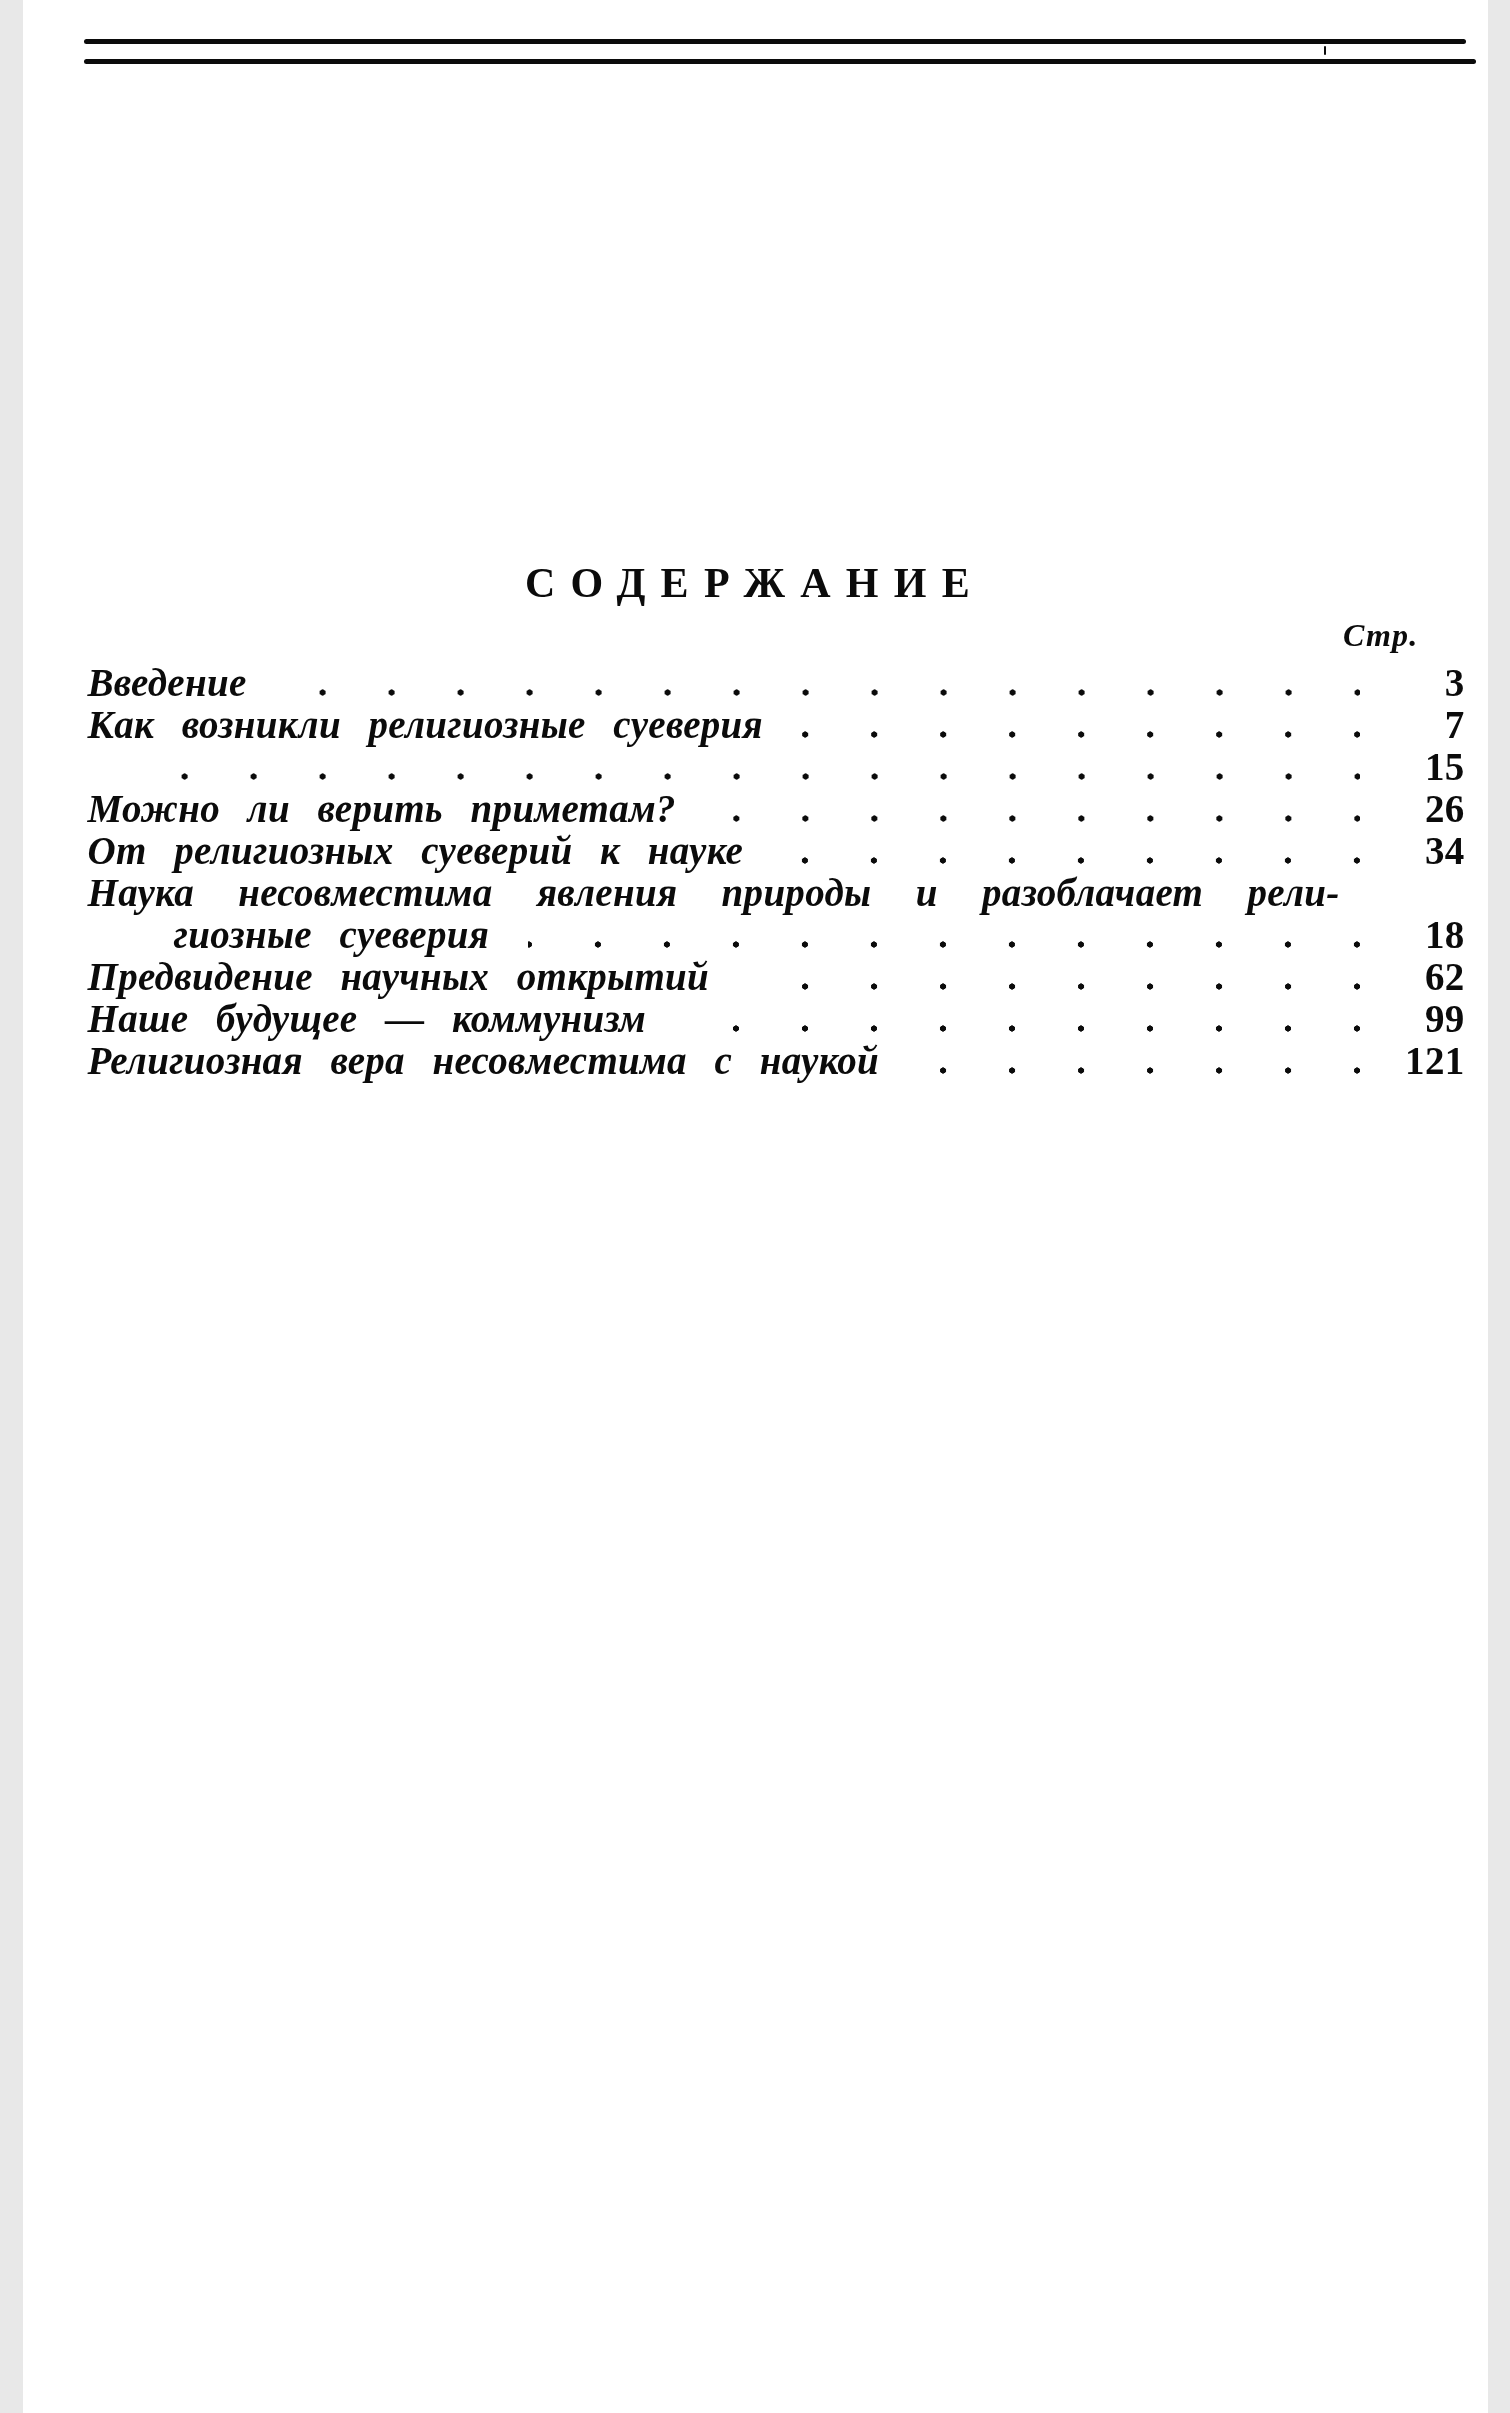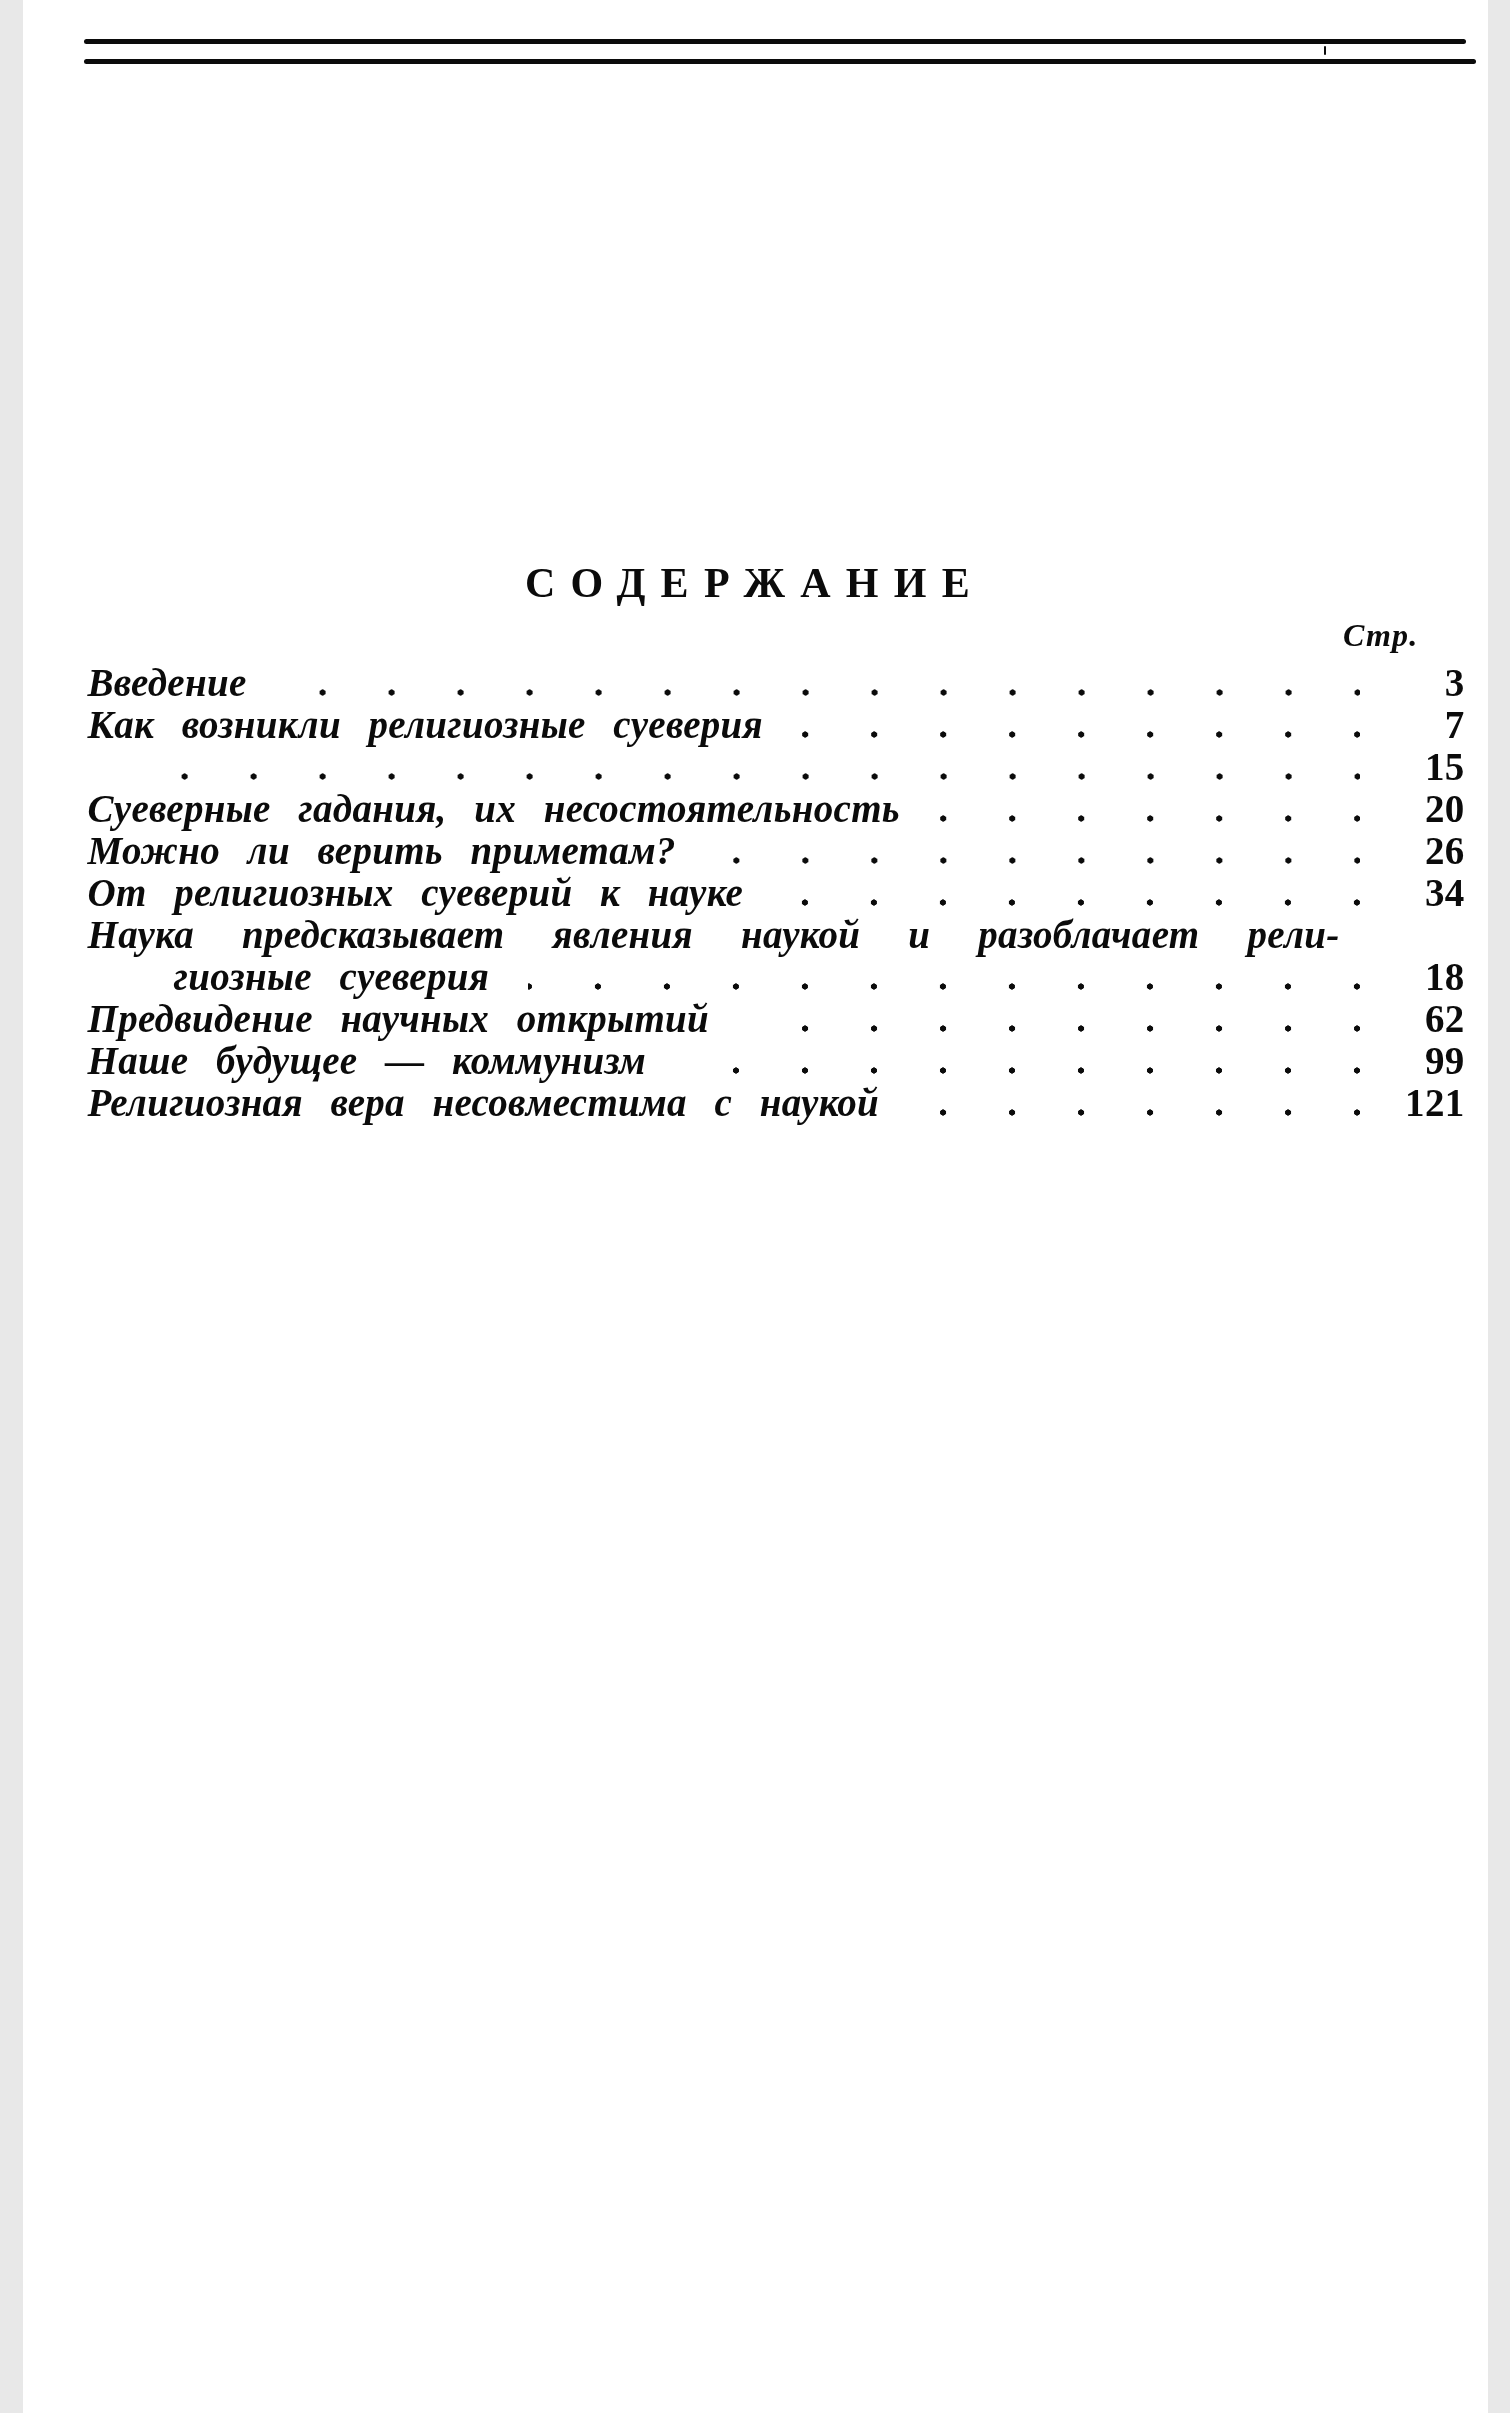--- a/index.html
+++ b/index.html
@@ -97,40 +97,35 @@
       <span class="toc-title">Как возникли религиозные суеверия</span>
       <span class="leader"></span>
       <span class="pagenum">7</span>
     </div>
 
     <div class="toc-row">
       <span class="leader"></span>
       <span class="pagenum">15</span>
     </div>
 
-    <div class="toc-row">
-      <span class="toc-title">Суеверные гадания, их несостоятельность</span>
-      <span class="leader"></span>
-      <span class="pagenum">20</span>
-    </div>
 
     <div class="toc-row">
       <span class="toc-title">Можно ли верить приметам?</span>
       <span class="leader"></span>
       <span class="pagenum">26</span>
     </div>
 
     <div class="toc-row">
       <span class="toc-title">От религиозных суеверий к науке</span>
       <span class="leader"></span>
       <span class="pagenum">34</span>
     </div>
 
     <div class="toc-row toc-row--wrap">
-      <span class="toc-title">Наука предсказывает явления наукой и разоблачает рели-</span>
+      <span class="toc-title">Наука несовместима явления природы и разоблачает рели-</span>
 
     </div>
 
     <div class="toc-row toc-row--cont">
       <span class="toc-title">гиозные суеверия</span>
       <span class="leader"></span>
       <span class="pagenum">18</span>
     </div>
 
     <div class="toc-row">

